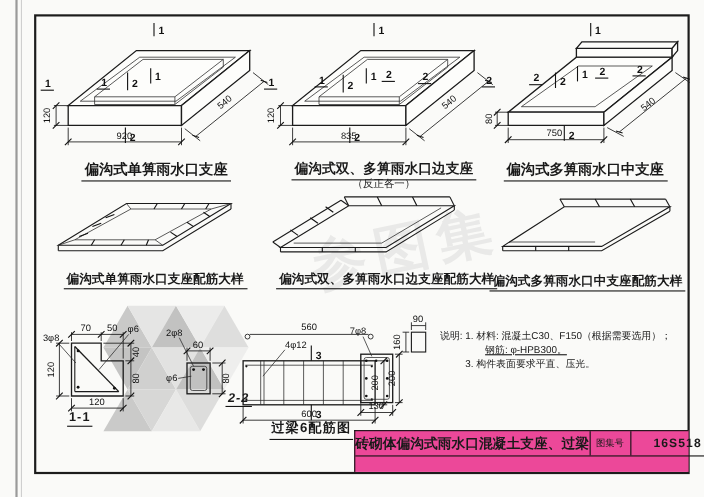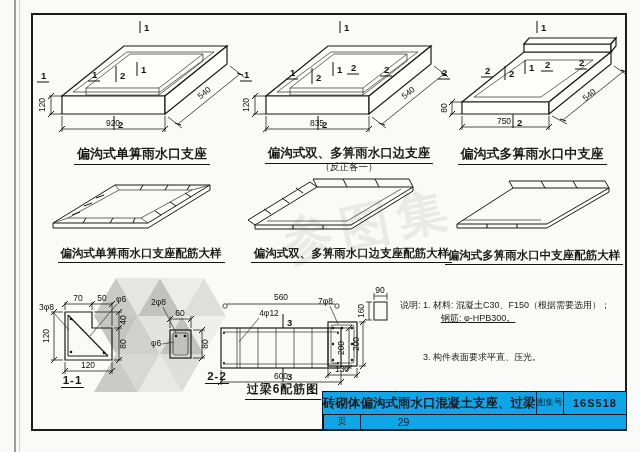--- a/index.html
+++ b/index.html
@@ -18,23 +18,23 @@
   .face{fill:#fdfdfb;stroke:#1b1b1b;stroke-width:1.2;}
   .cap{position:absolute;text-align:center;font-weight:bold;z-index:3;}
   .cap span{display:inline-block;border-bottom:1.6px solid #141414;padding:0 3px 1px;}
   .sub{position:absolute;text-align:center;font-size:9.5px;z-index:3;}
   .sec-title{position:absolute;text-align:center;font-weight:bold;font-size:11.5px;z-index:3;letter-spacing:1px;}
   .sec-title span{display:inline-block;border-bottom:1.4px solid #141414;padding:0 2px 1px;}
   #notes{position:absolute;left:400px;top:299px;width:224px;font-size:9px;line-height:13px;z-index:3;}
   #notes .nl1{margin-left:0;}
   #notes .nl2{margin-left:41px;text-decoration:underline;}
   #notes .nl3{margin-left:23px;}
-  #notes .nl4{margin-left:23px;margin-top:26px;}
+  #notes .nl4{margin-left:23px;}
   
-  #tb{position:absolute;left:322px;top:391px;width:303px;height:37px;border-left:1.8px solid #111;border-top:1.8px solid #111;display:flex;flex-direction:column;z-index:4;background:#0ea5e9;}
+  #tb{position:absolute;left:322px;top:391px;width:303px;height:37px;border-left:1.8px solid #111;border-top:1.8px solid #111;display:flex;z-index:4;background:#ec4899;}
   .tb-r1{display:flex;height:22px;border-bottom:1.2px solid #111;}
   .tb-r2{display:flex;flex:1;}
   .tb-title{flex:1;display:flex;align-items:center;justify-content:center;font-weight:bold;font-size:12.5px;white-space:nowrap;}
   .tb-lab{width:36px;border-left:1.2px solid #111;display:flex;align-items:center;justify-content:center;font-size:8.5px;}
   .tb-val{width:85px;border-left:1.2px solid #111;display:flex;align-items:center;justify-content:center;font-size:11px;letter-spacing:1px;font-weight:600;}
   .tb-staff{flex:1;display:flex;}
   .tb-staff .c{display:flex;align-items:center;justify-content:center;font-size:8px;border-left:1.2px solid #111;overflow:hidden;white-space:nowrap;}
   .tb-staff .c:first-child{border-left:none;}
   .c.role{flex:1.1;}
   .c.name{flex:1.2;}
@@ -337,21 +337,21 @@
     <text class="mid" x="30" y="26">60</text>
     <text x="1" y="56">φ6</text>
     <line class="thin" x1="12" y1="54" x2="24" y2="52"></line>
     <line class="dim" x1="43" y1="40" x2="55" y2="40"></line>
       <line class="dim" x1="43" y1="68" x2="55" y2="68"></line>
     <line class="dim" x1="52" y1="40" x2="52" y2="68"></line>
     <line class="tk" x1="49" y1="43" x2="55" y2="37"></line>
       <line class="tk" x1="49" y1="71" x2="55" y2="65"></line>
     <text class="mid" transform="rotate(-90 58 54)" x="58" y="54">80</text>
   </svg>
-  <div class="sec-title" style="left:196px;top:370px;width:42px;"><span>2-2</span></div>
+  <div class="sec-title" style="left:196px;top:356px;width:42px;font-style:italic;"><span>2-2</span></div>
 
   <svg class="z1" style="left:213px;top:286px;" width="145" height="112" viewBox="0 0 145 112">
     <rect class="ln" stroke-width="1.2" x="8" y="42" width="120" height="40" fill="#fdfdfb"></rect>
     <line class="thin" x1="10" y1="46" x2="126" y2="46"></line>
       <line class="thin" x1="10" y1="78" x2="126" y2="78"></line>
     <circle cx="11" cy="47" r="1" fill="#111"></circle>
       <circle cx="125" cy="47" r="1" fill="#111"></circle>
     <circle cx="11" cy="77" r="1" fill="#111"></circle>
       <circle cx="125" cy="77" r="1" fill="#111"></circle>
     <line class="thin" x1="24" y1="42" x2="24" y2="82"></line>

